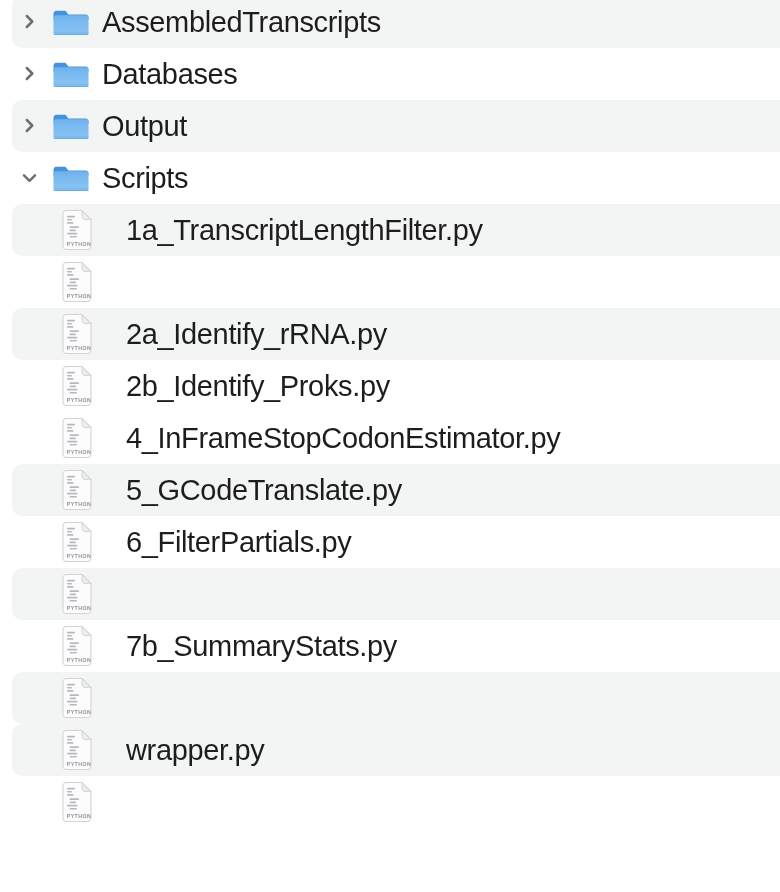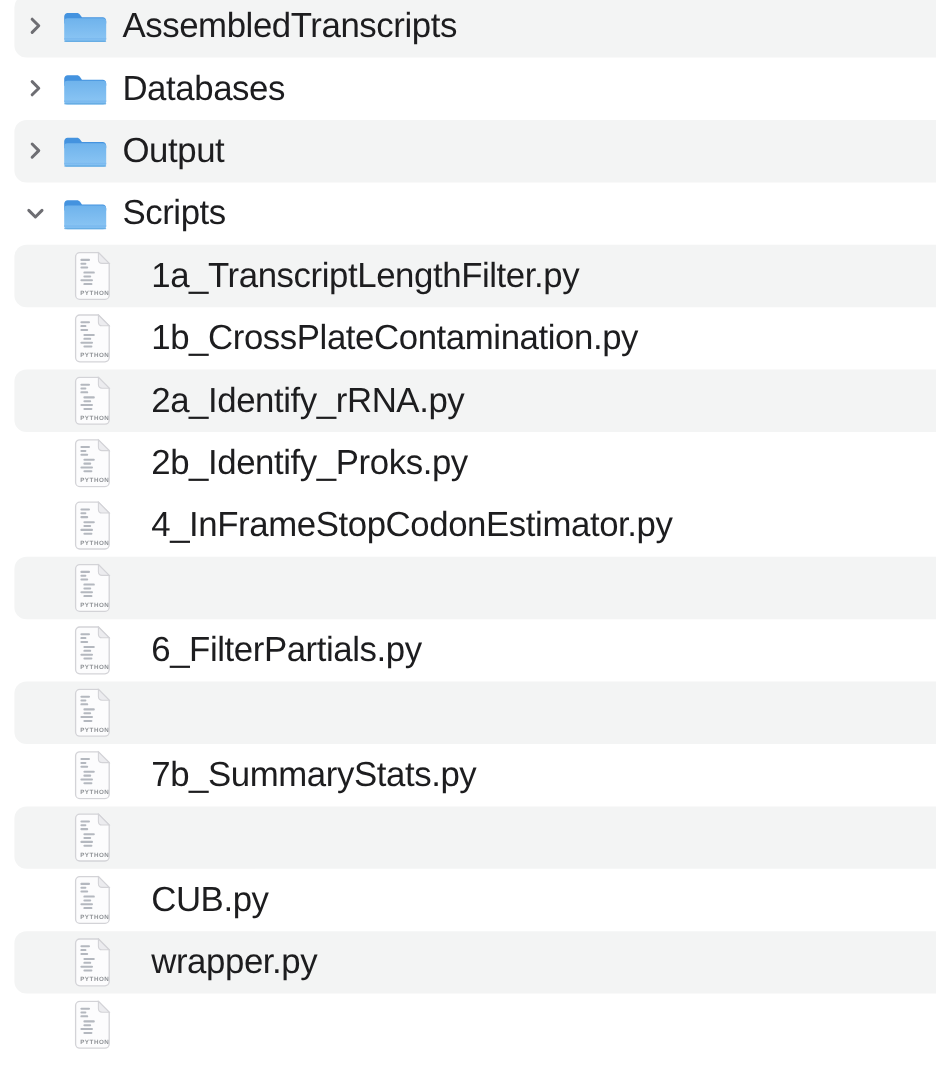--- a/index.html
+++ b/index.html
@@ -123,21 +123,20 @@
           <path d="M22 1 L31 10 L25 10 C23.3 10 22 8.7 22 7 Z" fill="#ececef" stroke="#d3d3d7" stroke-width="0.9"></path>
           <rect x="7" y="6.2" width="8" height="1.7" rx="0.8" fill="#b4b8bf"></rect>
           <rect x="7" y="9.4" width="5" height="1.7" rx="0.8" fill="#b4b8bf"></rect>
           <rect x="7" y="12.6" width="6.5" height="1.7" rx="0.8" fill="#b4b8bf"></rect>
           <rect x="9.5" y="16.8" width="9.5" height="1.7" rx="0.8" fill="#b4b8bf"></rect>
           <rect x="9.5" y="20" width="6.5" height="1.7" rx="0.8" fill="#b4b8bf"></rect>
           <rect x="7" y="23.2" width="10.5" height="1.7" rx="0.8" fill="#b4b8bf"></rect>
           <rect x="9.5" y="26.4" width="7.5" height="1.7" rx="0.8" fill="#b4b8bf"></rect>
           <text x="6.8" y="36.3" font-size="5.2" font-weight="600" letter-spacing="0.45" fill="#8f9296" font-family="Liberation Sans, sans-serif">PYTHON</text>
         </svg></span>
-      <span class="label">1b_CrossPlateContamination.py</span>
     </div>
     <div class="row kind-file striped">
       <span class="icon pyfile"><svg width="34" height="41" viewBox="0 0 34 41">
           <path d="M6.5 1 L22 1 L31 10 L31 36.5 C31 38.4 29.4 40 27.5 40 L6.5 40 C4.6 40 3 38.4 3 36.5 L3 4.5 C3 2.6 4.6 1 6.5 1 Z" fill="#fcfcfd" stroke="#d3d3d7" stroke-width="1.1"></path>
           <path d="M22 1 L31 10 L25 10 C23.3 10 22 8.7 22 7 Z" fill="#ececef" stroke="#d3d3d7" stroke-width="0.9"></path>
           <rect x="7" y="6.2" width="8" height="1.7" rx="0.8" fill="#b4b8bf"></rect>
           <rect x="7" y="9.4" width="5" height="1.7" rx="0.8" fill="#b4b8bf"></rect>
           <rect x="7" y="12.6" width="6.5" height="1.7" rx="0.8" fill="#b4b8bf"></rect>
           <rect x="9.5" y="16.8" width="9.5" height="1.7" rx="0.8" fill="#b4b8bf"></rect>
           <rect x="9.5" y="20" width="6.5" height="1.7" rx="0.8" fill="#b4b8bf"></rect>
@@ -183,20 +182,21 @@
           <path d="M22 1 L31 10 L25 10 C23.3 10 22 8.7 22 7 Z" fill="#ececef" stroke="#d3d3d7" stroke-width="0.9"></path>
           <rect x="7" y="6.2" width="8" height="1.7" rx="0.8" fill="#b4b8bf"></rect>
           <rect x="7" y="9.4" width="5" height="1.7" rx="0.8" fill="#b4b8bf"></rect>
           <rect x="7" y="12.6" width="6.5" height="1.7" rx="0.8" fill="#b4b8bf"></rect>
           <rect x="9.5" y="16.8" width="9.5" height="1.7" rx="0.8" fill="#b4b8bf"></rect>
           <rect x="9.5" y="20" width="6.5" height="1.7" rx="0.8" fill="#b4b8bf"></rect>
           <rect x="7" y="23.2" width="10.5" height="1.7" rx="0.8" fill="#b4b8bf"></rect>
           <rect x="9.5" y="26.4" width="7.5" height="1.7" rx="0.8" fill="#b4b8bf"></rect>
           <text x="6.8" y="36.3" font-size="5.2" font-weight="600" letter-spacing="0.45" fill="#8f9296" font-family="Liberation Sans, sans-serif">PYTHON</text>
         </svg></span>
+      <span class="label">5_GCodeTranslate.py</span>
     </div>
     <div class="row kind-file">
       <span class="icon pyfile"><svg width="34" height="41" viewBox="0 0 34 41">
           <path d="M6.5 1 L22 1 L31 10 L31 36.5 C31 38.4 29.4 40 27.5 40 L6.5 40 C4.6 40 3 38.4 3 36.5 L3 4.5 C3 2.6 4.6 1 6.5 1 Z" fill="#fcfcfd" stroke="#d3d3d7" stroke-width="1.1"></path>
           <path d="M22 1 L31 10 L25 10 C23.3 10 22 8.7 22 7 Z" fill="#ececef" stroke="#d3d3d7" stroke-width="0.9"></path>
           <rect x="7" y="6.2" width="8" height="1.7" rx="0.8" fill="#b4b8bf"></rect>
           <rect x="7" y="9.4" width="5" height="1.7" rx="0.8" fill="#b4b8bf"></rect>
           <rect x="7" y="12.6" width="6.5" height="1.7" rx="0.8" fill="#b4b8bf"></rect>
           <rect x="9.5" y="16.8" width="9.5" height="1.7" rx="0.8" fill="#b4b8bf"></rect>
           <rect x="9.5" y="20" width="6.5" height="1.7" rx="0.8" fill="#b4b8bf"></rect>
@@ -241,35 +241,20 @@
           <path d="M22 1 L31 10 L25 10 C23.3 10 22 8.7 22 7 Z" fill="#ececef" stroke="#d3d3d7" stroke-width="0.9"></path>
           <rect x="7" y="6.2" width="8" height="1.7" rx="0.8" fill="#b4b8bf"></rect>
           <rect x="7" y="9.4" width="5" height="1.7" rx="0.8" fill="#b4b8bf"></rect>
           <rect x="7" y="12.6" width="6.5" height="1.7" rx="0.8" fill="#b4b8bf"></rect>
           <rect x="9.5" y="16.8" width="9.5" height="1.7" rx="0.8" fill="#b4b8bf"></rect>
           <rect x="9.5" y="20" width="6.5" height="1.7" rx="0.8" fill="#b4b8bf"></rect>
           <rect x="7" y="23.2" width="10.5" height="1.7" rx="0.8" fill="#b4b8bf"></rect>
           <rect x="9.5" y="26.4" width="7.5" height="1.7" rx="0.8" fill="#b4b8bf"></rect>
           <text x="6.8" y="36.3" font-size="5.2" font-weight="600" letter-spacing="0.45" fill="#8f9296" font-family="Liberation Sans, sans-serif">PYTHON</text>
         </svg></span>
-    </div>
-    <div class="row kind-file">
-      <span class="icon pyfile"><svg width="34" height="41" viewBox="0 0 34 41">
-          <path d="M6.5 1 L22 1 L31 10 L31 36.5 C31 38.4 29.4 40 27.5 40 L6.5 40 C4.6 40 3 38.4 3 36.5 L3 4.5 C3 2.6 4.6 1 6.5 1 Z" fill="#fcfcfd" stroke="#d3d3d7" stroke-width="1.1"></path>
-          <path d="M22 1 L31 10 L25 10 C23.3 10 22 8.7 22 7 Z" fill="#ececef" stroke="#d3d3d7" stroke-width="0.9"></path>
-          <rect x="7" y="6.2" width="8" height="1.7" rx="0.8" fill="#b4b8bf"></rect>
-          <rect x="7" y="9.4" width="5" height="1.7" rx="0.8" fill="#b4b8bf"></rect>
-          <rect x="7" y="12.6" width="6.5" height="1.7" rx="0.8" fill="#b4b8bf"></rect>
-          <rect x="9.5" y="16.8" width="9.5" height="1.7" rx="0.8" fill="#b4b8bf"></rect>
-          <rect x="9.5" y="20" width="6.5" height="1.7" rx="0.8" fill="#b4b8bf"></rect>
-          <rect x="7" y="23.2" width="10.5" height="1.7" rx="0.8" fill="#b4b8bf"></rect>
-          <rect x="9.5" y="26.4" width="7.5" height="1.7" rx="0.8" fill="#b4b8bf"></rect>
-          <text x="6.8" y="36.3" font-size="5.2" font-weight="600" letter-spacing="0.45" fill="#8f9296" font-family="Liberation Sans, sans-serif">PYTHON</text>
-        </svg></span>
-      <span class="label">CUB.py</span>
     </div>
     <div class="row kind-file striped">
       <span class="icon pyfile"><svg width="34" height="41" viewBox="0 0 34 41">
           <path d="M6.5 1 L22 1 L31 10 L31 36.5 C31 38.4 29.4 40 27.5 40 L6.5 40 C4.6 40 3 38.4 3 36.5 L3 4.5 C3 2.6 4.6 1 6.5 1 Z" fill="#fcfcfd" stroke="#d3d3d7" stroke-width="1.1"></path>
           <path d="M22 1 L31 10 L25 10 C23.3 10 22 8.7 22 7 Z" fill="#ececef" stroke="#d3d3d7" stroke-width="0.9"></path>
           <rect x="7" y="6.2" width="8" height="1.7" rx="0.8" fill="#b4b8bf"></rect>
           <rect x="7" y="9.4" width="5" height="1.7" rx="0.8" fill="#b4b8bf"></rect>
           <rect x="7" y="12.6" width="6.5" height="1.7" rx="0.8" fill="#b4b8bf"></rect>
           <rect x="9.5" y="16.8" width="9.5" height="1.7" rx="0.8" fill="#b4b8bf"></rect>
           <rect x="9.5" y="20" width="6.5" height="1.7" rx="0.8" fill="#b4b8bf"></rect>

